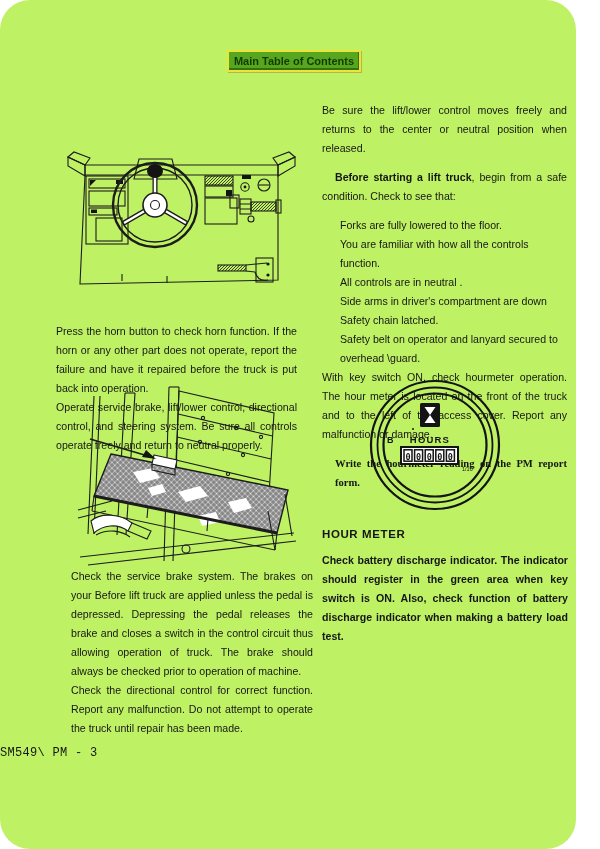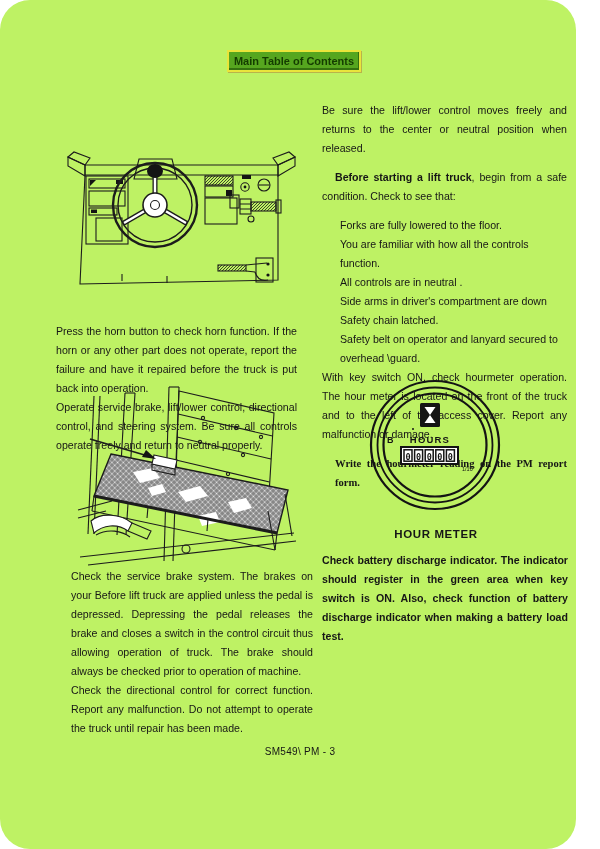--- a/index.html
+++ b/index.html
@@ -11,24 +11,24 @@
         display:flex;align-items:center;justify-content:center;
         font-size:11px;font-weight:bold;color:#143c00;cursor:pointer;box-sizing:border-box;}
   .txt{position:absolute;font-size:10.6px;line-height:19px;text-align:justify;}
   .txt p{margin:0;}
   .gap{margin-top:10px !important;}
   .indent{text-indent:13px;}
   .bold{font-weight:bold;}
   .list{padding-left:18px;}
   .list div{text-align:left;}
   .writeNote{font-weight:bold;padding-left:13px;margin-top:10px !important;font-family:Liberation Serif, serif;}
-  .caption{position:absolute;left:322px;top:528px;width:228px;text-align:center;
+  .caption{position:absolute;left:322px;top:528px;width:228px;text-align:left;
         font-weight:bold;font-size:11.5px;letter-spacing:.6px;}
-  .footer{position:absolute;left:0;top:746px;width:600px;text-align:center;
-        font-size:10px;letter-spacing:.3px;}
+  .footer{position:absolute;left:0;top:746px;width:600px;
+        font-size:12px;letter-spacing:.3px;font-family:Liberation Mono, monospace;}
   svg.illus{position:absolute;overflow:visible;}
 </style>
 </head>
 <body>
 
 <div class="page">
 
   <div class="toc-btn">Main Table of Contents</div>
 
   <svg class="illus" style="left:60px;top:145px;" width="250" height="142" viewBox="0 0 250 142">

